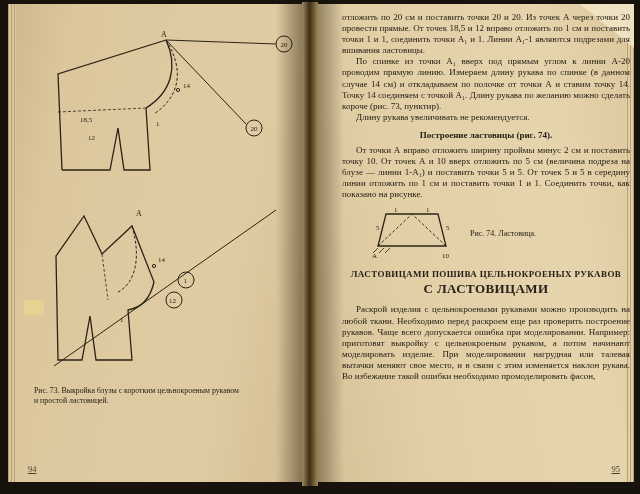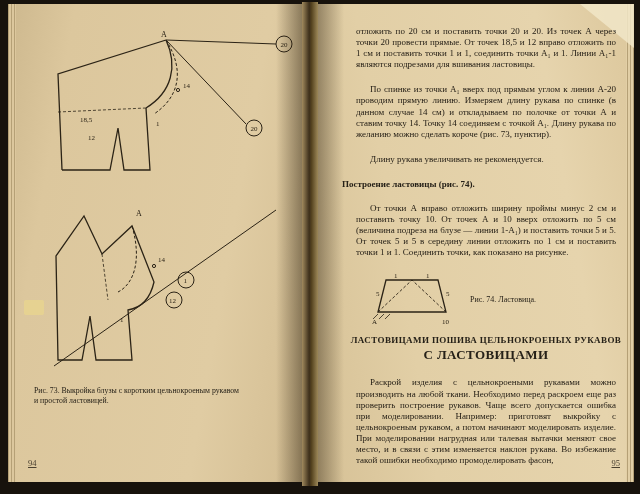--- a/index.html
+++ b/index.html
@@ -20,26 +20,26 @@
     background:repeating-linear-gradient(to right,#b5a076 0 1px,#dcc79d 1px 3px);}
   .edge-right{position:absolute;right:0;top:0;bottom:0;width:8px;
     background:repeating-linear-gradient(to left,#b5a076 0 1px,#e2cfa6 1px 3px);}
   .corner-fold{position:absolute;right:0;top:0;width:0;height:0;
     border-left:54px solid transparent;border-top:44px solid #f1e6c8;opacity:.85;}
   .fig{position:absolute;}
   .fig line,.fig path,.fig circle,.fig polyline{stroke:#2b2316;fill:none;}
   .fig text{fill:#2b2316;font-family:"Liberation Serif",serif;}
   .caption{position:absolute;left:26px;width:250px;text-align:left;
     font-size:7.8px;line-height:9.5px;}
-  .pagenum{position:absolute;bottom:14px;font-size:8.5px;color:#4a4030;text-decoration:underline;}
+  .pagenum{position:absolute;bottom:8px;font-size:8.5px;color:#4a4030;text-decoration:underline;}
   .textcol{position:absolute;left:24px;top:8px;width:288px;}
-  .textcol p{margin:14px;text-align:justify;text-indent:14px;
+  .textcol p{margin:0;text-align:justify;text-indent:14px;
     font-size:9px;line-height:11.1px;color:#262017;}
   .textcol p.noindent{text-indent:0;}
-  h3.sec{margin:7px 0 5px 0;text-align:left;font-size:9px;font-weight:bold;}
+  h3.sec{margin:7px 0 5px 0;text-align:center;font-size:9px;font-weight:bold;}
   h3.chap{margin:9px 0 2px 0;text-align:center;font-size:9px;font-weight:bold;
     letter-spacing:.4px;}
   h3.chap2{margin:0 0 7px 0;text-align:center;font-size:13px;font-weight:bold;
     letter-spacing:.4px;}
   .fig74row{display:flex;align-items:center;gap:14px;margin:6px 0 6px 28px;}
   .fig74cap{font-size:8px;}
   .stain{position:absolute;left:16px;top:296px;width:20px;height:15px;
     background:#e8d48f;opacity:.8;border-radius:2px;}
 </style>
 </head>

